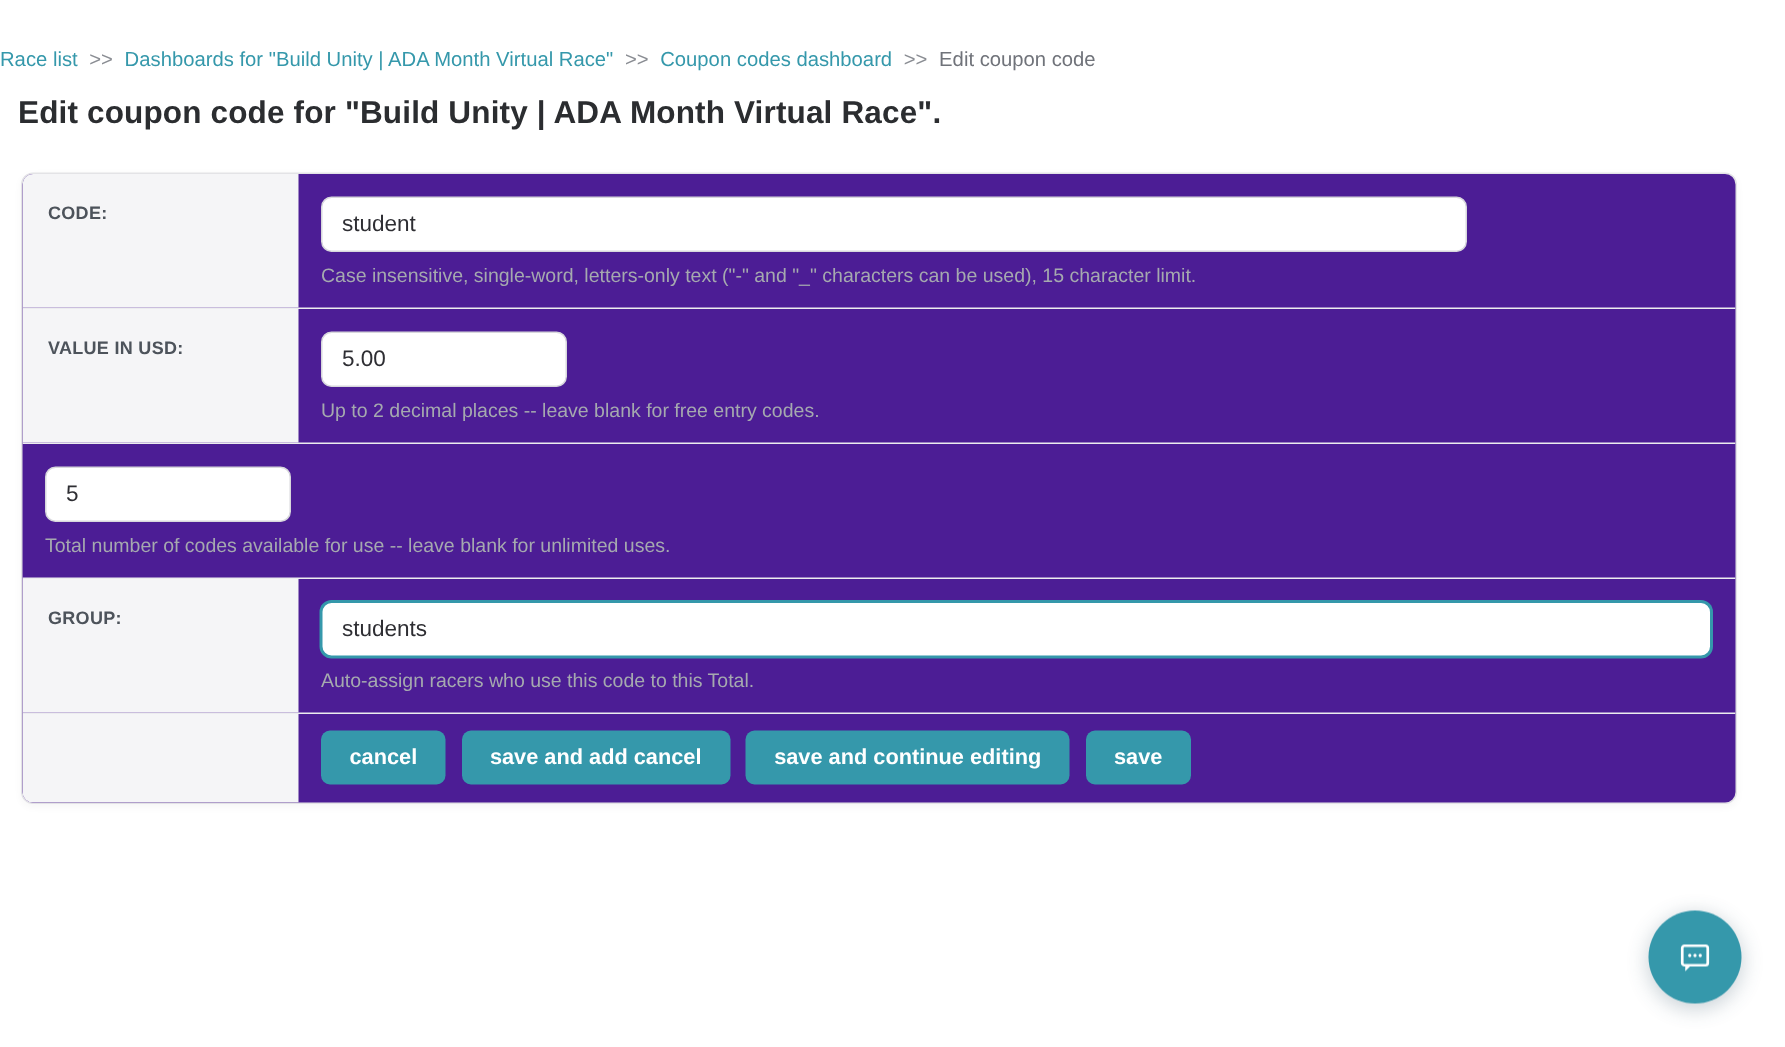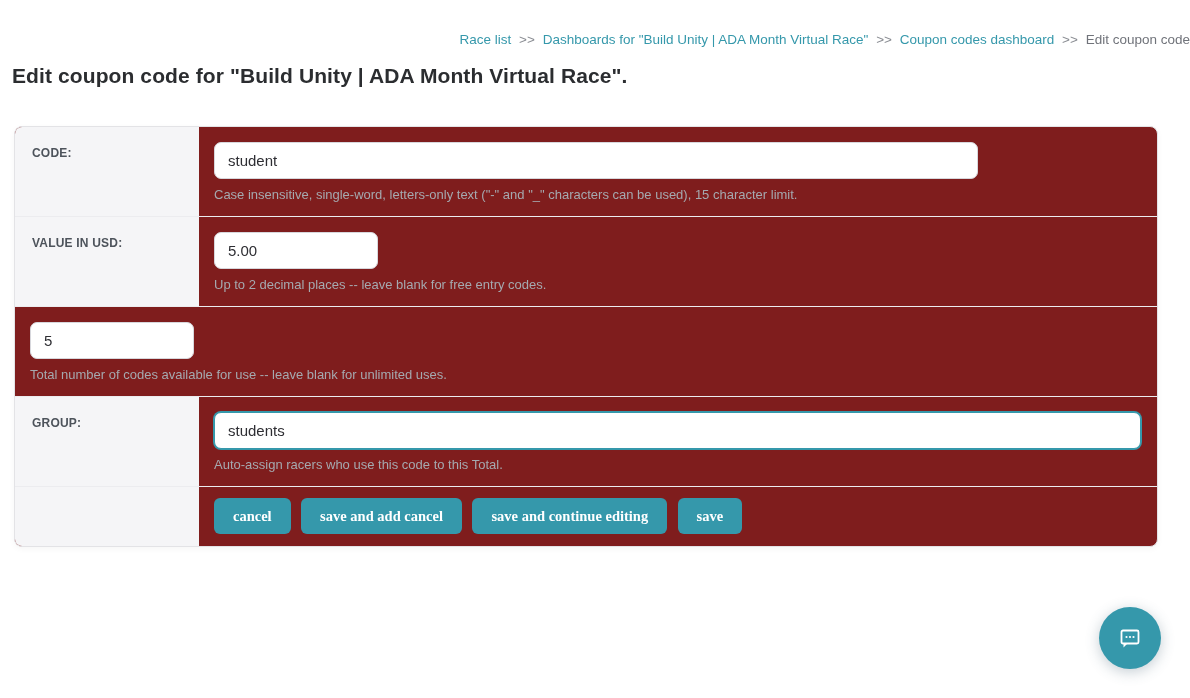--- a/index.html
+++ b/index.html
@@ -5,21 +5,21 @@
   * { box-sizing: border-box; margin: 0; padding: 0; }
   html, body {
     width: 1190px; height: 698px;
     background: #ffffff;
     font-family: "Liberation Sans", sans-serif;
     overflow: hidden;
   }
   
   .breadcrumb {
     margin-top: 32px;
-    text-align: right;
+    text-align: left;
     font-size: 13.5px;
     color: #70737a;
   }
   .breadcrumb a.crumb-link {
     color: #3598ab;
     text-decoration: none;
     cursor: pointer;
   }
   .breadcrumb .crumb-sep { color: #8a8d93; margin: 0 4px; }
   .breadcrumb .crumb-current { color: #70737a; }
@@ -28,27 +28,27 @@
   .page-title {
     margin: 17px 12px 0 12px;
     font-size: 21px;
     font-weight: bold;
     color: #2b2d30;
     letter-spacing: 0.1px;
   }
 
   
   .form-card {
-    margin: 38px 14px 0 14px;
+    margin: 27px 14px 0 14px;
     width: 1144px;
     border: 1px solid #e3e3e6;
     border-radius: 8px;
     overflow: hidden;
     box-shadow: 0 2px 6px rgba(0,0,0,0.04);
-    background: #7f1d1d;
+    background: #4c1d95;
   }
   .form-row {
     display: flex;
     border-bottom: 1px solid #ececef;
   }
   .form-row:last-child { border-bottom: none; }
   .row-label {
     width: 184px;
     flex: 0 0 184px;
     background: #f5f5f7;
@@ -100,21 +100,21 @@
     display: inline-block;
     background: #3598ab;
     color: #ffffff;
     border: none;
     border-radius: 6px;
     height: 36px;
     padding: 0 19px;
     margin-right: 6px;
     font-size: 14.5px;
     font-weight: bold;
-    font-family: Liberation Serif, serif;
+    font-family: Liberation Sans, sans-serif;
     cursor: pointer;
     vertical-align: middle;
   }
 
   
   .chat-fab {
     position: fixed;
     right: 29px;
     bottom: 29px;
     width: 62px; height: 62px;

